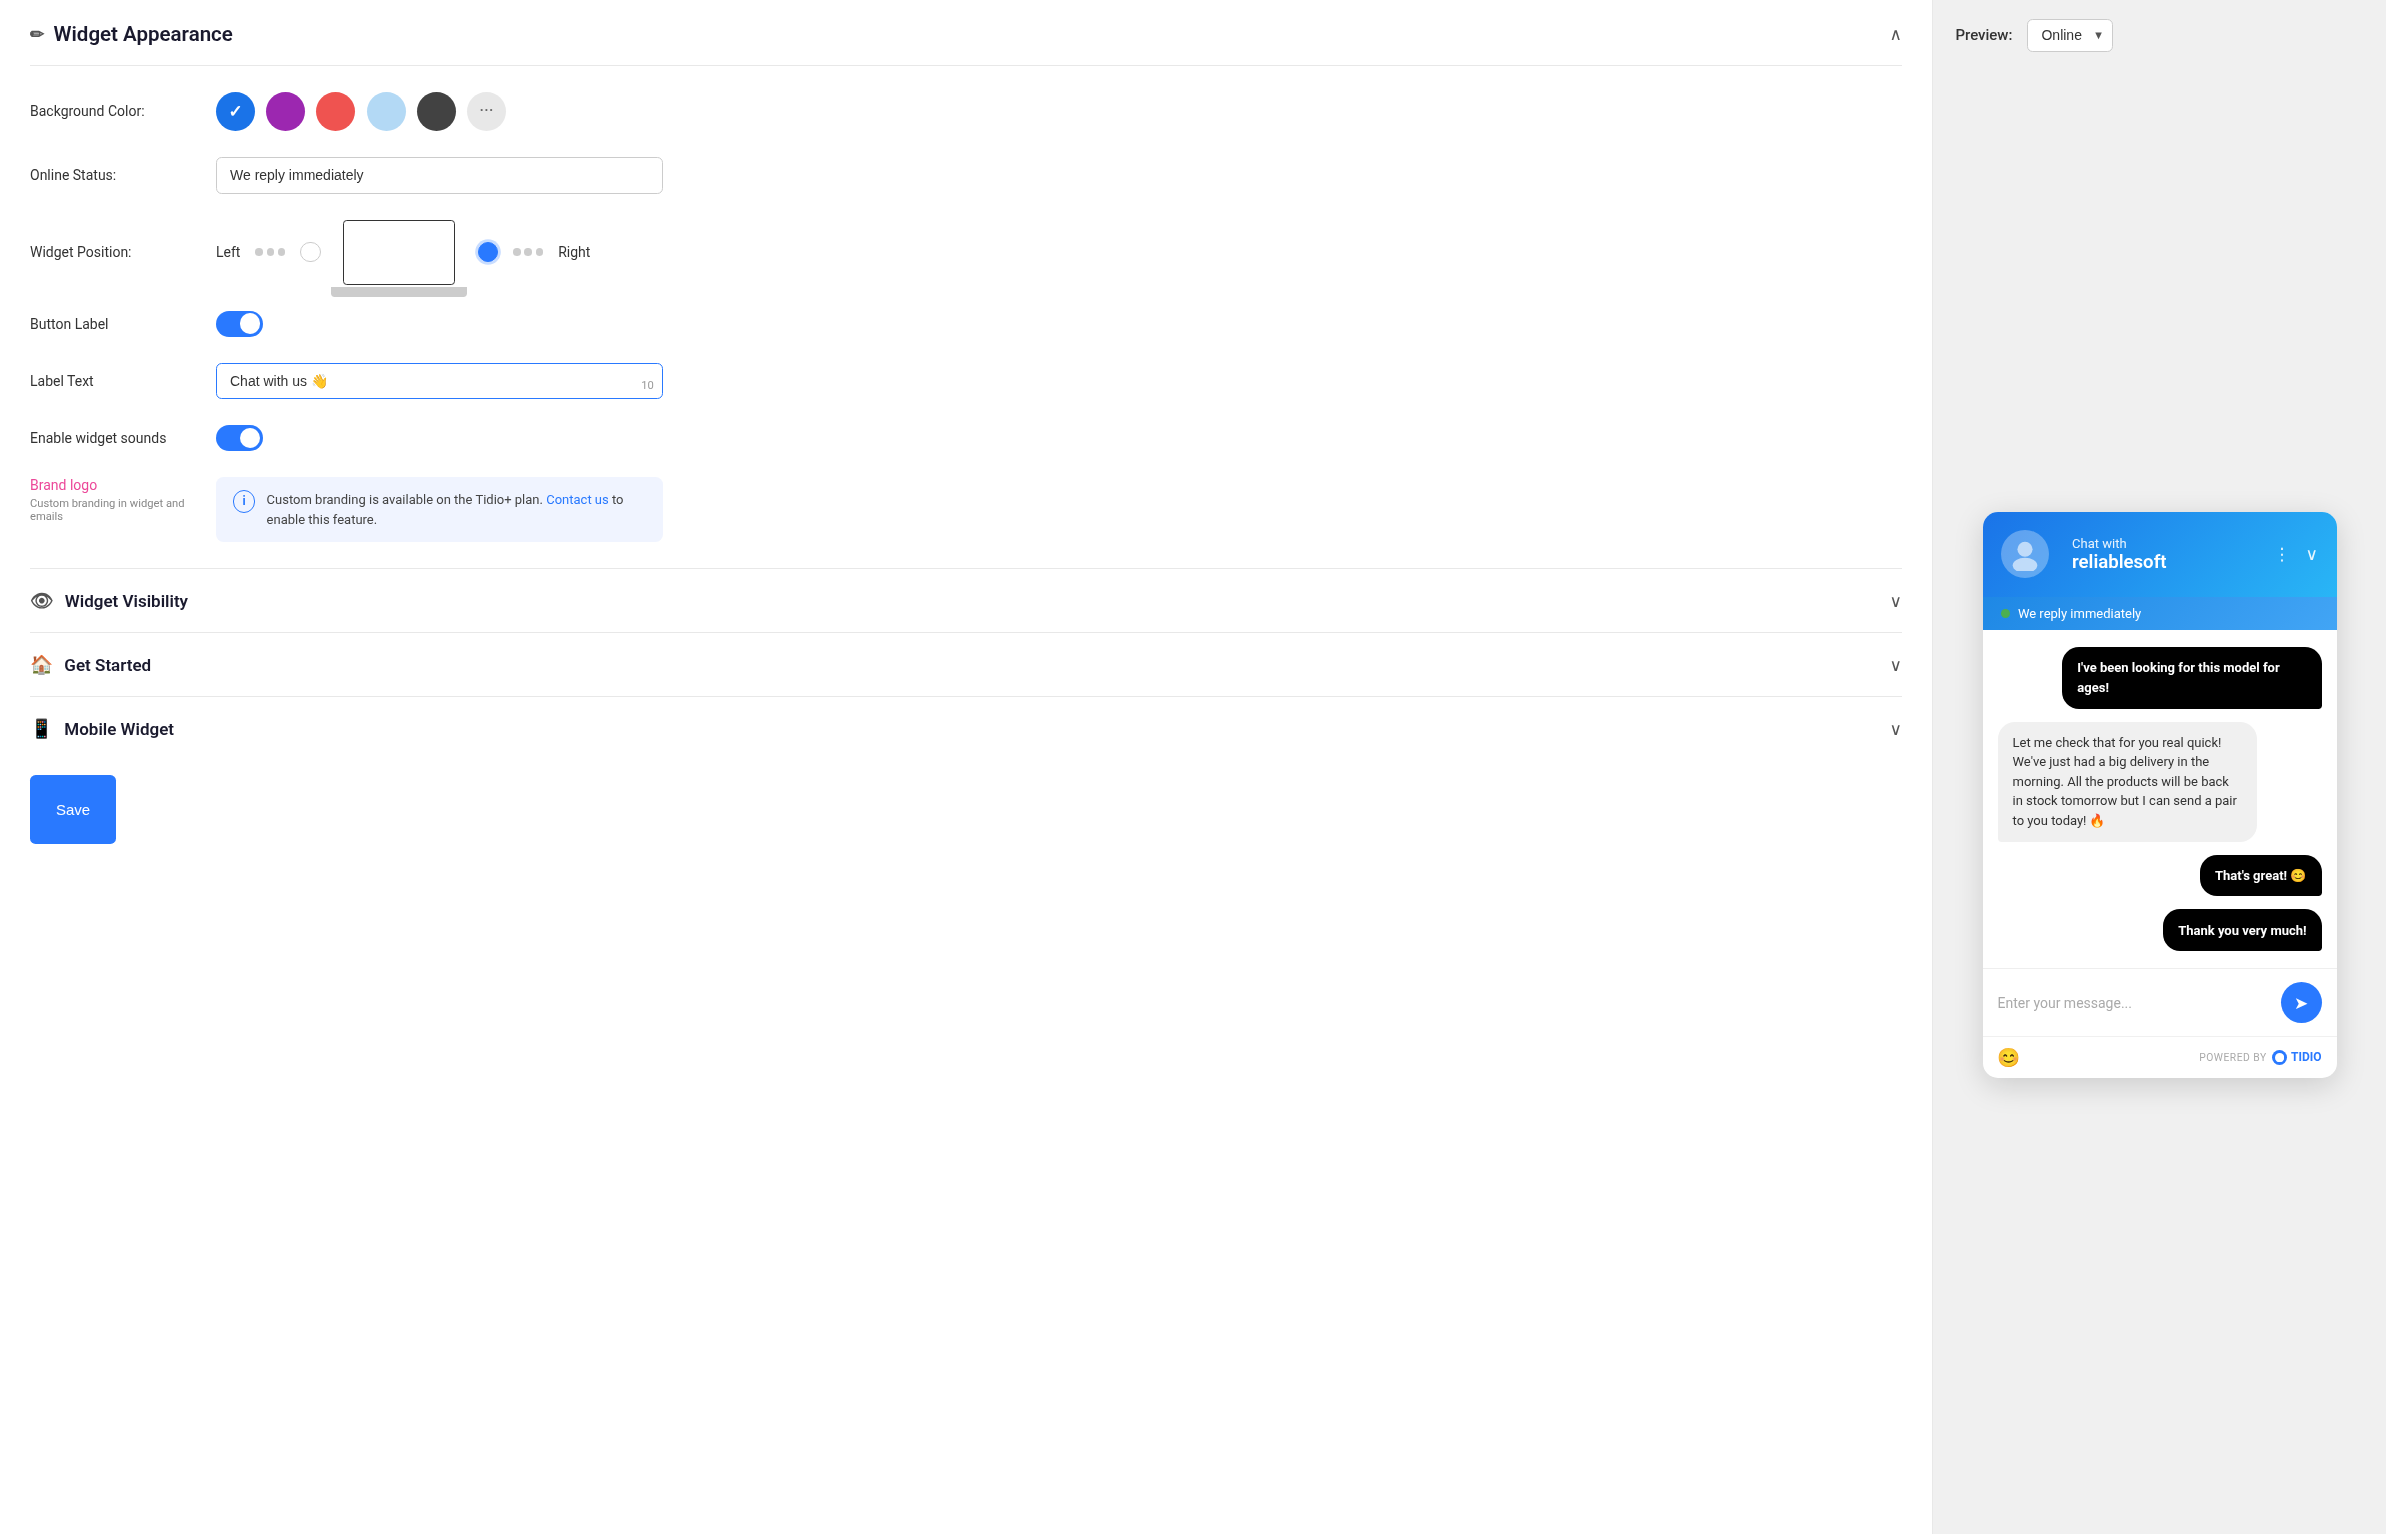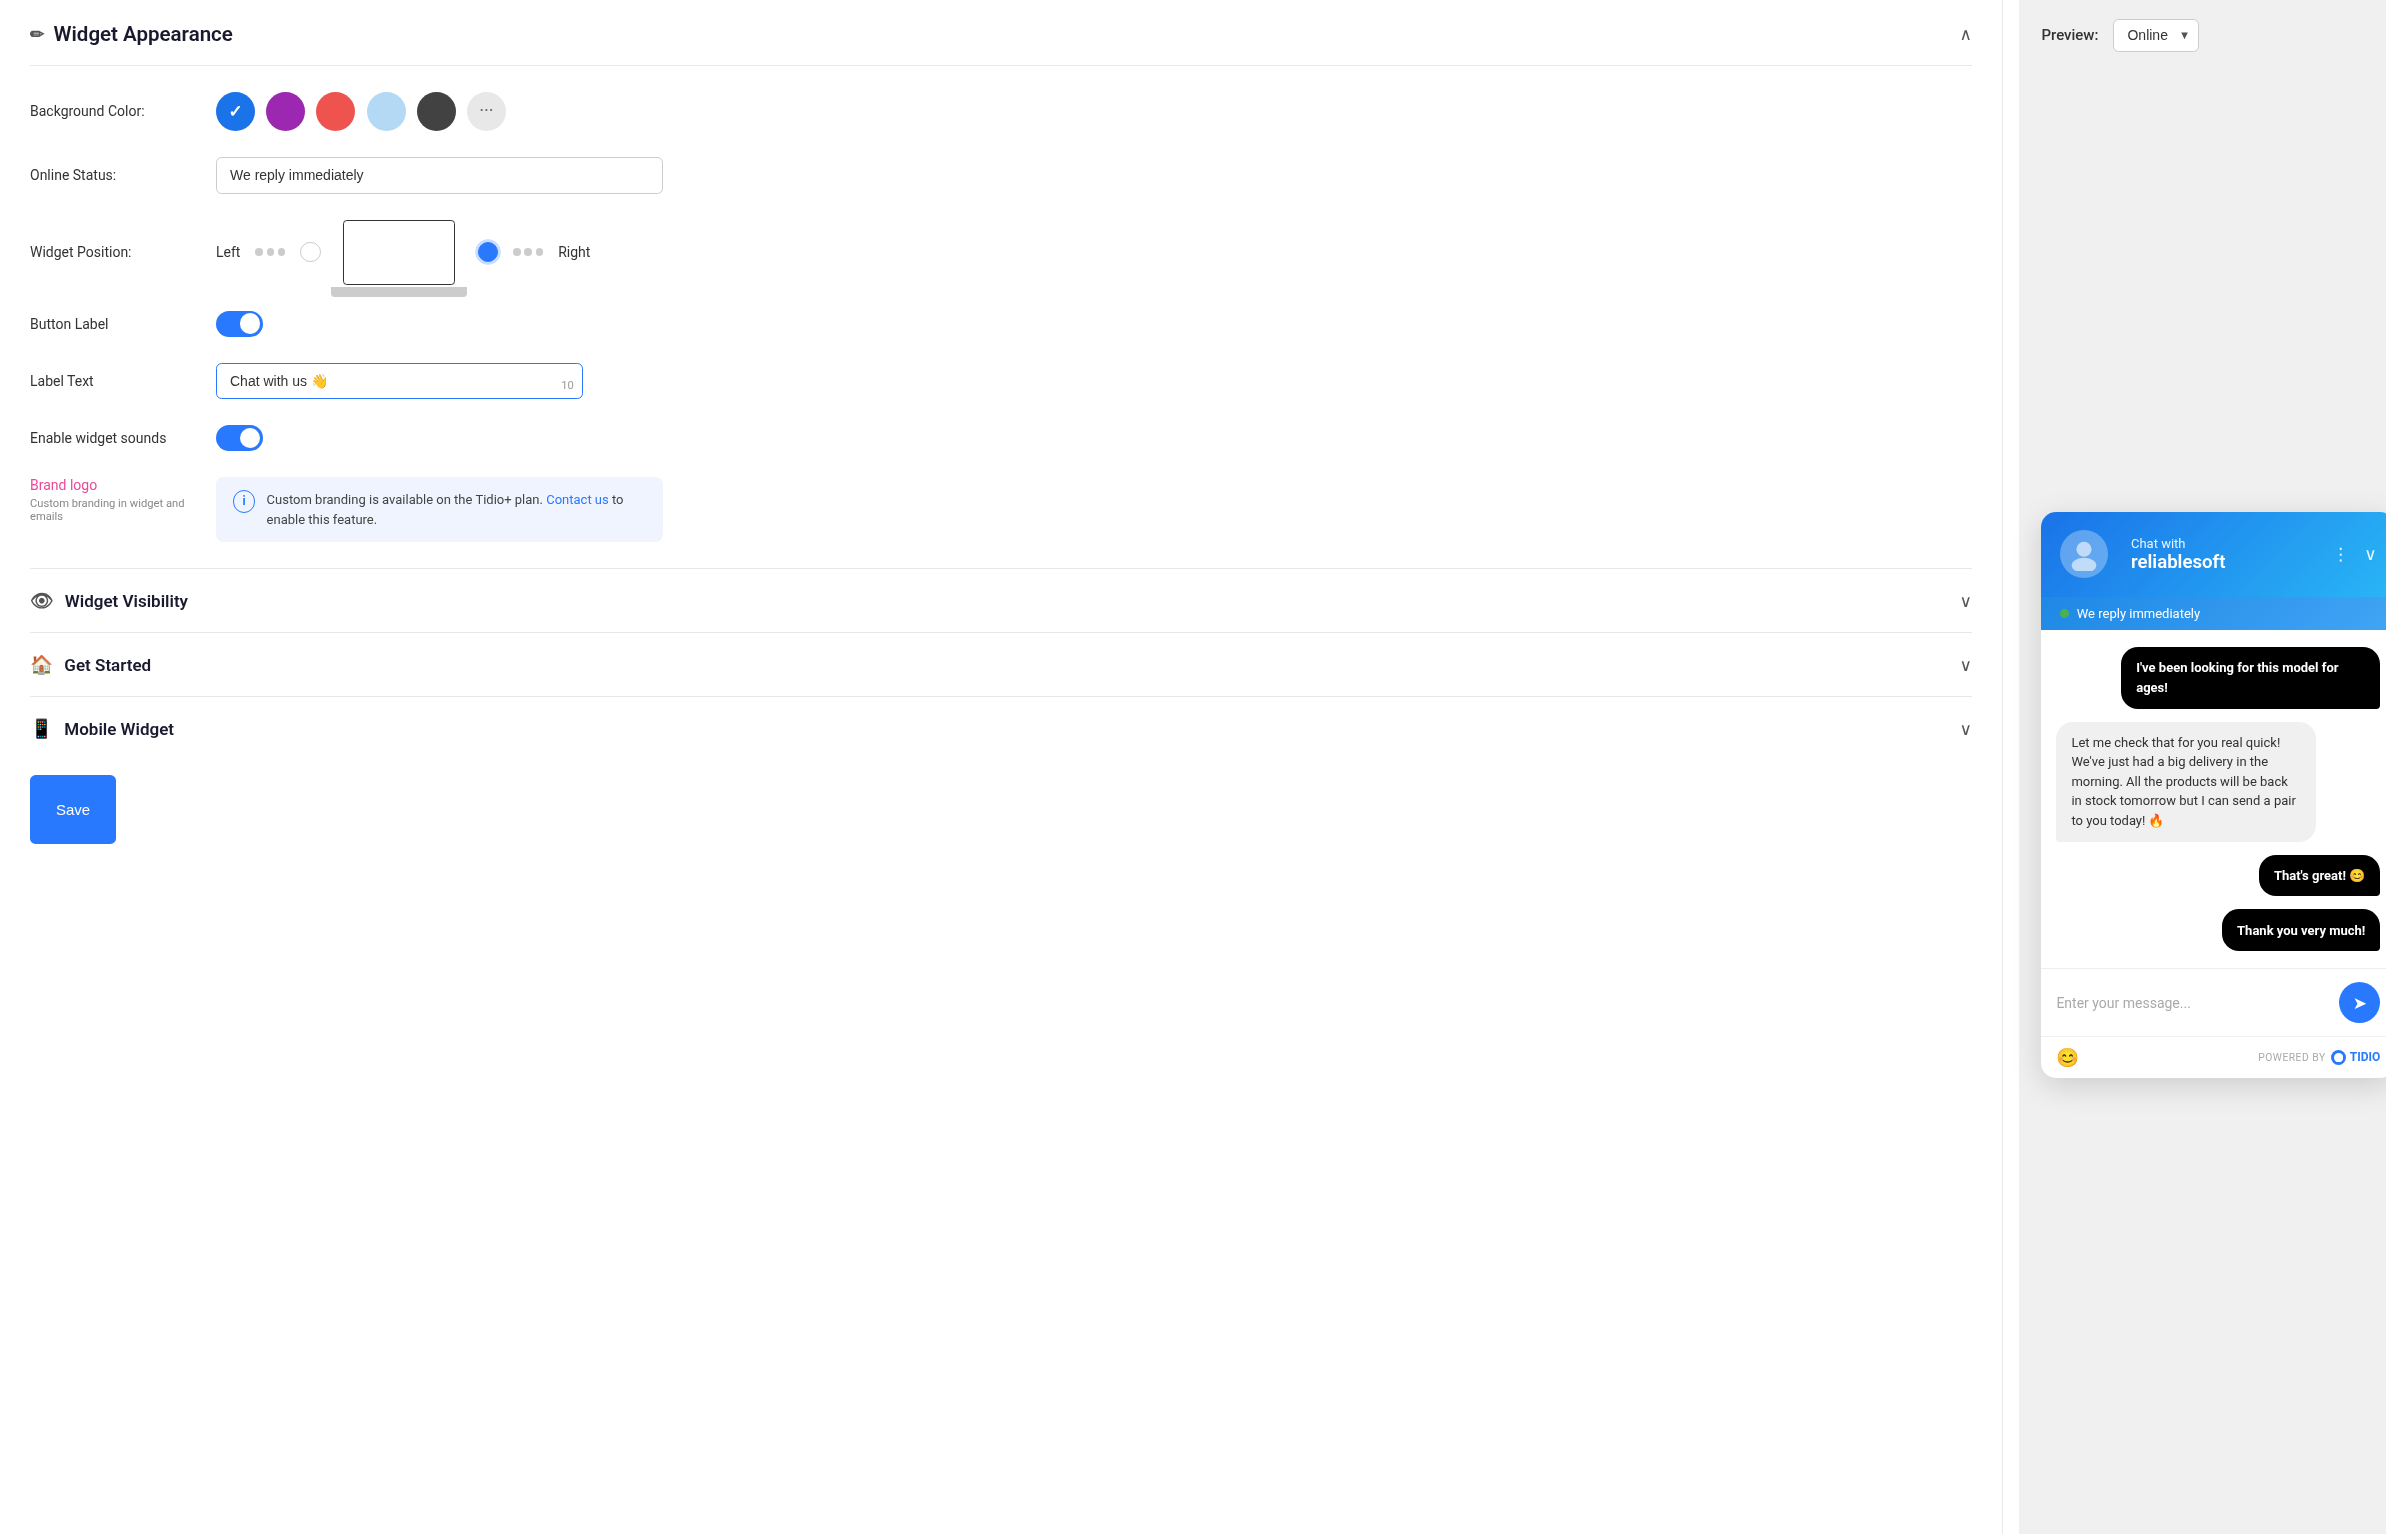--- a/index.html
+++ b/index.html
@@ -180,21 +180,21 @@
     .toggle.off {
       background: #ccc;
     }
     .toggle.off::after {
       right: auto;
       left: 2.8px;
     }
     
     .label-text-wrapper {
       position: relative;
-      width: 367px;
+      width: 447px;
     }
     .label-text-input {
       width: 100%;
       padding: 9.3px 13px;
       border: 1.9px solid #2979ff;
       border-radius: 5.6px;
       font-size: 14px;
       color: #333;
       outline: none;
     }
@@ -297,27 +297,26 @@
       border: none;
       border-radius: 5.6px;
       padding: 26px 26px;
       font-size: 15px;
       font-weight: 500;
       cursor: pointer;
       margin-top: 15px;
     }
     
     .right-panel {
-      width: 367px;
+      width: 453px;
       background: #f0f0f0;
       padding: 18.6px 22.4px;
       display: flex;
       flex-direction: column;
       align-items: flex-start;
-      margin-left: 16px;
     }
     .preview-header {
       display: flex;
       align-items: center;
       gap: 15px;
       margin-bottom: 22.4px;
       width: 100%;
     }
     .preview-label {
       font-size: 15px;

